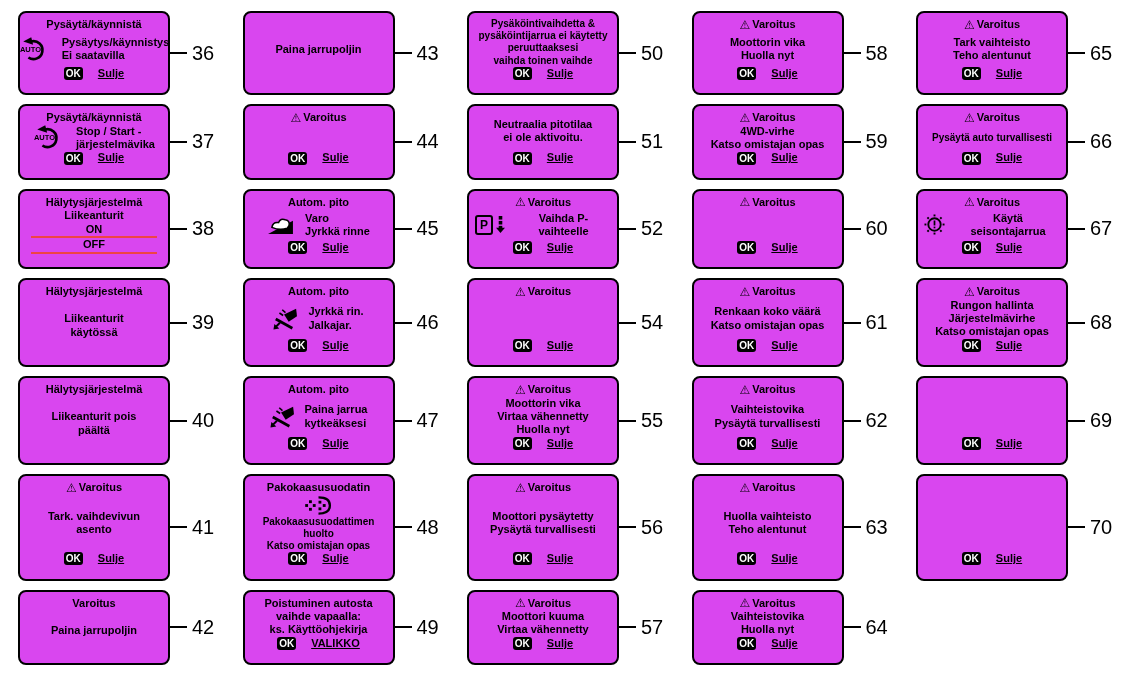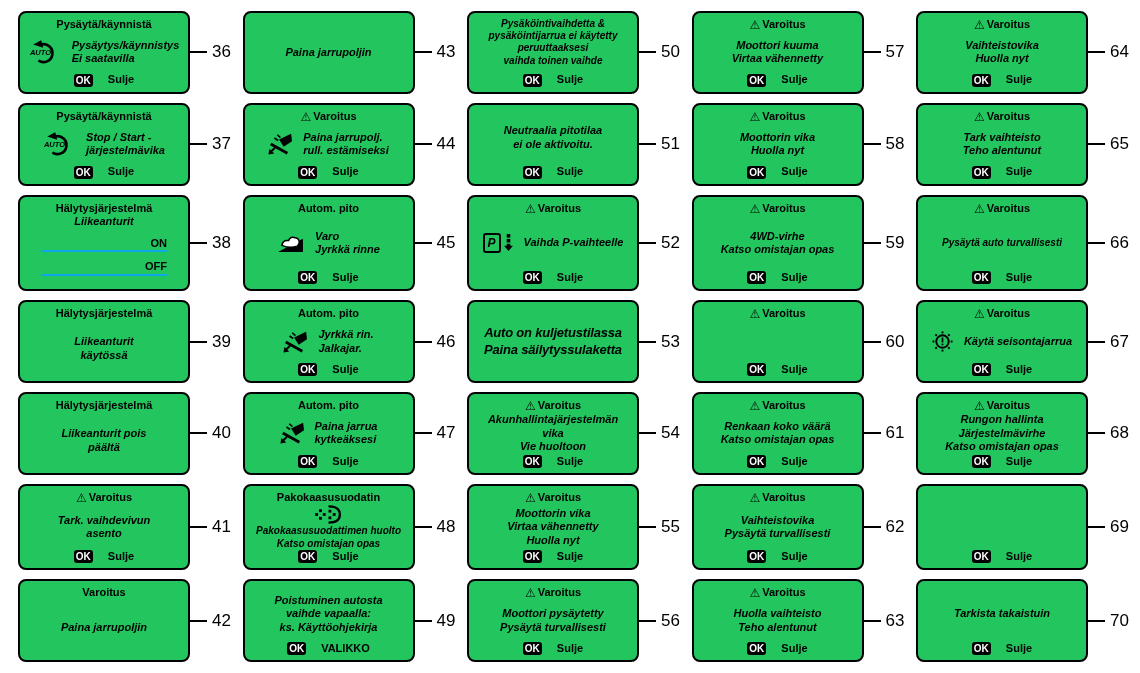--- a/index.html
+++ b/index.html
@@ -7,52 +7,52 @@
     width:1140px;height:673px;background:#fff;color:#000;
     font-family:"Liberation Sans",sans-serif;position:relative;overflow:hidden;
   }
   #grid{
     position:absolute;left:18px;top:11px;width:1122px;height:651px;
     display:grid;grid-template-columns:repeat(5,224.5px);
     grid-template-rows:repeat(7,1fr);grid-auto-flow:column;row-gap:9px;
   }
   .unit{display:flex;align-items:center;}
   .box{
-    width:172px;height:100%;box-sizing:border-box;
-    border:2px solid #000;border-radius:8px;background:#22c55e;
-    display:flex;flex-direction:column;padding:5px 6px 4px;
+    width:152px;height:100%;box-sizing:border-box;
+    border:2px solid #000;border-radius:8px;background:#d946ef;
+    display:flex;flex-direction:column;padding:5px 6px 12px;
     text-align:center;font-size:11px;font-weight:bold;line-height:1.22;
   }
   .title{display:flex;align-items:center;justify-content:center;gap:2px;flex:0 0 auto;}
   .warn-glyph{font-size:12px;font-weight:normal;line-height:1;}
-  .body{flex:1 1 auto;display:flex;flex-direction:column;justify-content:center;align-items:center;min-height:0;font-style:italic;}
+  .body{flex:1 1 auto;display:flex;flex-direction:column;justify-content:center;align-items:center;min-height:0;}
   .body.top{justify-content:flex-start;}
   .body-inner{display:flex;align-items:center;justify-content:center;gap:11px;}
   .lines{text-align:center;}
   .lines.left{text-align:left;}
   .lines.small{font-size:10px;}
   .big .lines{font-size:13px;line-height:1.3;letter-spacing:-0.2px;}
   .icon-wrap{display:flex;align-items:center;justify-content:center;flex:0 0 auto;}
   .icon-wrap.block{margin:1px auto;}
   .icon-wrap svg{display:block;}
   .p-combo{display:inline-flex;align-items:center;gap:3px;}
   .p-badge{
     display:inline-flex;align-items:center;justify-content:center;
     width:14px;height:16px;border:2px solid #000;border-radius:3px;
     font-size:12px;font-weight:bold;
   }
   .options{margin-top:auto;margin-bottom:1px;}
-  .option{width:126px;margin:8px auto;border-bottom:2px solid #0ea5e9;line-height:1.25;text-align:right;}
-  .ok-row{margin-top:auto;display:flex;justify-content:center;align-items:center;gap:15px;flex:0 0 auto;padding-bottom:1px;}
+  .option{width:126px;margin:0 auto;border-bottom:2px solid #ef4444;line-height:1.25;}
+  .ok-row{margin-top:auto;display:flex;justify-content:center;align-items:center;gap:15px;flex:0 0 auto;padding-bottom:1px;text-decoration:underline;}
   .ok-badge{
     background:#000;color:#fff;border-radius:3px;padding:0 2px;
     font-size:10px;height:13px;line-height:13px;display:inline-block;font-weight:bold;
   }
   .connector{width:17px;height:2px;background:#000;flex:0 0 auto;}
-  .num{font-size:17px;font-weight:400;margin-left:5px;white-space:nowrap;}
+  .num{font-size:20px;font-weight:400;margin-left:5px;white-space:nowrap;}
 </style>
 </head>
 <body>
 
 <div id="grid">
     <div class="unit">
       <div class="box">
         <div class="title">
           <span>Pysäytä/käynnistä</span>
         </div>
@@ -198,38 +198,20 @@
         </div>
       </div>
       <div class="connector"></div>
       <div class="num">43</div>
     </div>
     <div class="unit">
       <div class="box">
         <div class="title">
           <span class="warn-glyph">⚠</span>
           <span>Varoitus</span>
-        </div>
-        <div class="body">
-          <div class="body-inner">
-            <span class="icon-wrap">
-              <svg width="24" height="24" viewBox="0 0 26 26">
-                <line x1="3" y1="13" x2="21" y2="23" stroke="#000" stroke-width="3"></line>
-                <polygon points="25,2 12,8 17,16 26,10"></polygon>
-                <line x1="10" y1="3" x2="13.5" y2="6" stroke="#000" stroke-width="1.7"></line>
-                <line x1="7" y1="6.5" x2="11" y2="9.2" stroke="#000" stroke-width="1.7"></line>
-                <line x1="7.5" y1="17" x2="3" y2="21.5" stroke="#000" stroke-width="2.2"></line>
-                <polygon points="0.5,24.5 1.5,18.5 6.8,23.2"></polygon>
-              </svg>
-            </span>
-            <div class="lines left">
-              <div class="line">Paina jarrupolj.</div>
-              <div class="line">rull. estämiseksi</div>
-            </div>
-          </div>
         </div>
         <div class="ok-row">
           <span class="ok-badge">OK</span>
           <span class="ok-label">Sulje</span>
         </div>
       </div>
       <div class="connector"></div>
       <div class="num">44</div>
     </div>
     <div class="unit">
@@ -429,43 +411,24 @@
         </div>
         <div class="ok-row">
           <span class="ok-badge">OK</span>
           <span class="ok-label">Sulje</span>
         </div>
       </div>
       <div class="connector"></div>
       <div class="num">52</div>
     </div>
     <div class="unit">
-      <div class="box big">
-        <div class="body">
-          <div class="lines">
-            <div class="line">Auto on kuljetustilassa</div>
-            <div class="line">Paina säilytyssulaketta</div>
-          </div>
-        </div>
-      </div>
-      <div class="connector"></div>
-      <div class="num">53</div>
-    </div>
-    <div class="unit">
-      <div class="box">
-        <div class="title">
-          <span class="warn-glyph">⚠</span>
-          <span>Varoitus</span>
-        </div>
-        <div class="body">
-          <div class="lines">
-            <div class="line">Akunhallintajärjestelmän</div>
-            <div class="line">vika</div>
-            <div class="line">Vie huoltoon</div>
-          </div>
+      <div class="box">
+        <div class="title">
+          <span class="warn-glyph">⚠</span>
+          <span>Varoitus</span>
         </div>
         <div class="ok-row">
           <span class="ok-badge">OK</span>
           <span class="ok-label">Sulje</span>
         </div>
       </div>
       <div class="connector"></div>
       <div class="num">54</div>
     </div>
     <div class="unit">
@@ -766,25 +729,20 @@
         <div class="ok-row">
           <span class="ok-badge">OK</span>
           <span class="ok-label">Sulje</span>
         </div>
       </div>
       <div class="connector"></div>
       <div class="num">69</div>
     </div>
     <div class="unit">
       <div class="box">
-        <div class="body">
-          <div class="lines">
-            <div class="line">Tarkista takaistuin</div>
-          </div>
-        </div>
         <div class="ok-row">
           <span class="ok-badge">OK</span>
           <span class="ok-label">Sulje</span>
         </div>
       </div>
       <div class="connector"></div>
       <div class="num">70</div>
     </div>
   </div>
 

